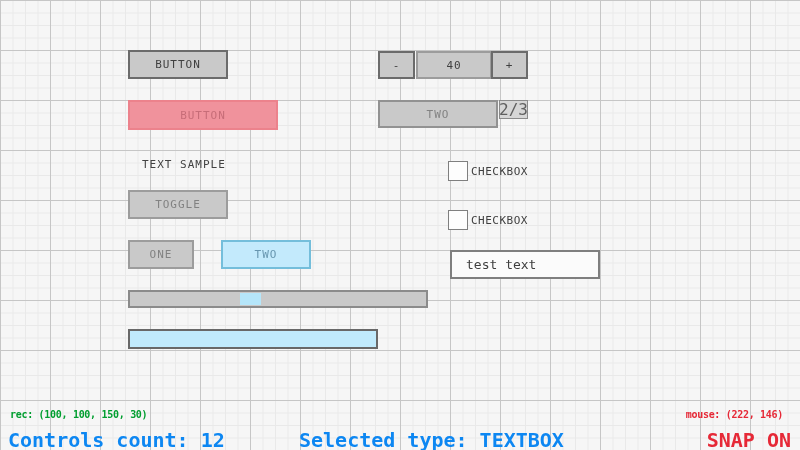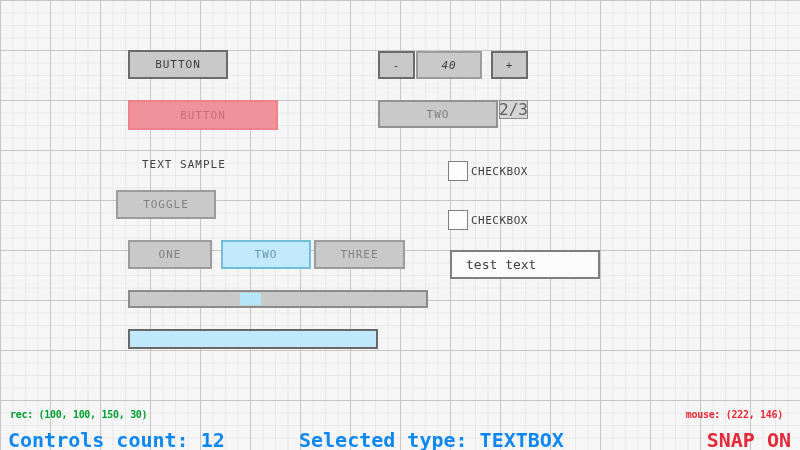--- a/index.html
+++ b/index.html
@@ -26,37 +26,37 @@
   .gray-fill  { background: #c9c9c9; }
   .border-dark   { border: 2px solid #6b6b6b; }
   .border-normal { border: 2px solid #9c9c9c; }
   .text-dark { color: #3f3f3f; }
   .text-gray { color: #828282; }
 
   #btn-gray   { left: 100px; top: 50px;  width: 100px; height: 29px; }
   #btn-pink   { left: 100px; top: 100px; width: 150px; height: 30px;
                 background: #f0929c; border: 2px solid #ec828c; color: #c76d78; }
   #lbl-sample { left: 114px; top: 157px; height: 14px; color: #424242; }
-  #btn-toggle { left: 88px; top: 190px; width: 100px; height: 29px; }
+  #btn-toggle { left: 100px; top: 190px; width: 100px; height: 29px; }
 
-  #tab-one    { left: 100px; top: 240px; width: 84px; height: 29px; text-align: center; }
+  #tab-one    { left: 100px; top: 240px; width: 66px; height: 29px; text-align: center; }
   #tab-two    { left: 193px; top: 240px; width: 90px; height: 29px;
                 background: #c3eafc; border: 2px solid #74bedb; color: #6796af; }
   #tab-three  { left: 286px; top: 240px; width: 91px; height: 29px; }
 
   #slider     { left: 100px; top: 290px; width: 300px; height: 18px;
                 background: #c9c9c9; border: 2px solid #8b8b8b; }
   #slider-handle { position: absolute; left: 110px; top: 1px; width: 21px; height: 12px;
                 background: #b5e6fa; }
 
   #progress   { left: 100px; top: 329px; width: 250px; height: 20px;
                 background: #c0eafc; border: 2px solid #686868; }
 
   #spin-minus { left: 350px; top: 51px; width: 37px; height: 28px; }
-  #spin-value { left: 388px; top: 51px; width: 66px; height: 28px; font-style: italic; }
+  #spin-value { left: 388px; top: 51px; width: 76px; height: 28px; }
   #spin-plus  { left: 463px; top: 51px; width: 37px; height: 28px; }
 
   #combo-main    { left: 350px; top: 100px; width: 120px; height: 28px;
                    border: 2px solid #929292; }
   #combo-counter { left: 471px; top: 100px; width: 29px; height: 19px;
                    background: #d6d6d6; border: 1px solid #8a8a8a;
                    font-size: 16px; letter-spacing: 0; color: #5f5f5f; }
 
   .checkbox-box { width: 20px; height: 20px; background: #fdfdfd;
                   border: 1px solid #7f7f7f; }
@@ -90,21 +90,20 @@
   <div id="btn-gray" class="ctl gray-fill border-dark text-dark">BUTTON</div>
 
   <div id="btn-pink" class="ctl">BUTTON</div>
 
   <div id="lbl-sample" class="ctl">TEXT SAMPLE</div>
 
   <div id="btn-toggle" class="ctl gray-fill border-normal text-gray">TOGGLE</div>
 
   <div id="tab-one" class="ctl gray-fill border-normal text-gray">ONE</div>
   <div id="tab-two" class="ctl">TWO</div>
-  <div id="tab-three" class="ctl gray-fill border-normal text-gray">THREE</div>
 
   <div id="slider" class="ctl">
     <div id="slider-handle"></div>
   </div>
 
   <div id="progress" class="ctl"></div>
 
   <div id="spin-minus" class="ctl gray-fill border-dark text-dark">-</div>
   <div id="spin-value" class="ctl gray-fill border-normal text-dark">40</div>
   <div id="spin-plus" class="ctl gray-fill border-dark text-dark">+</div>

